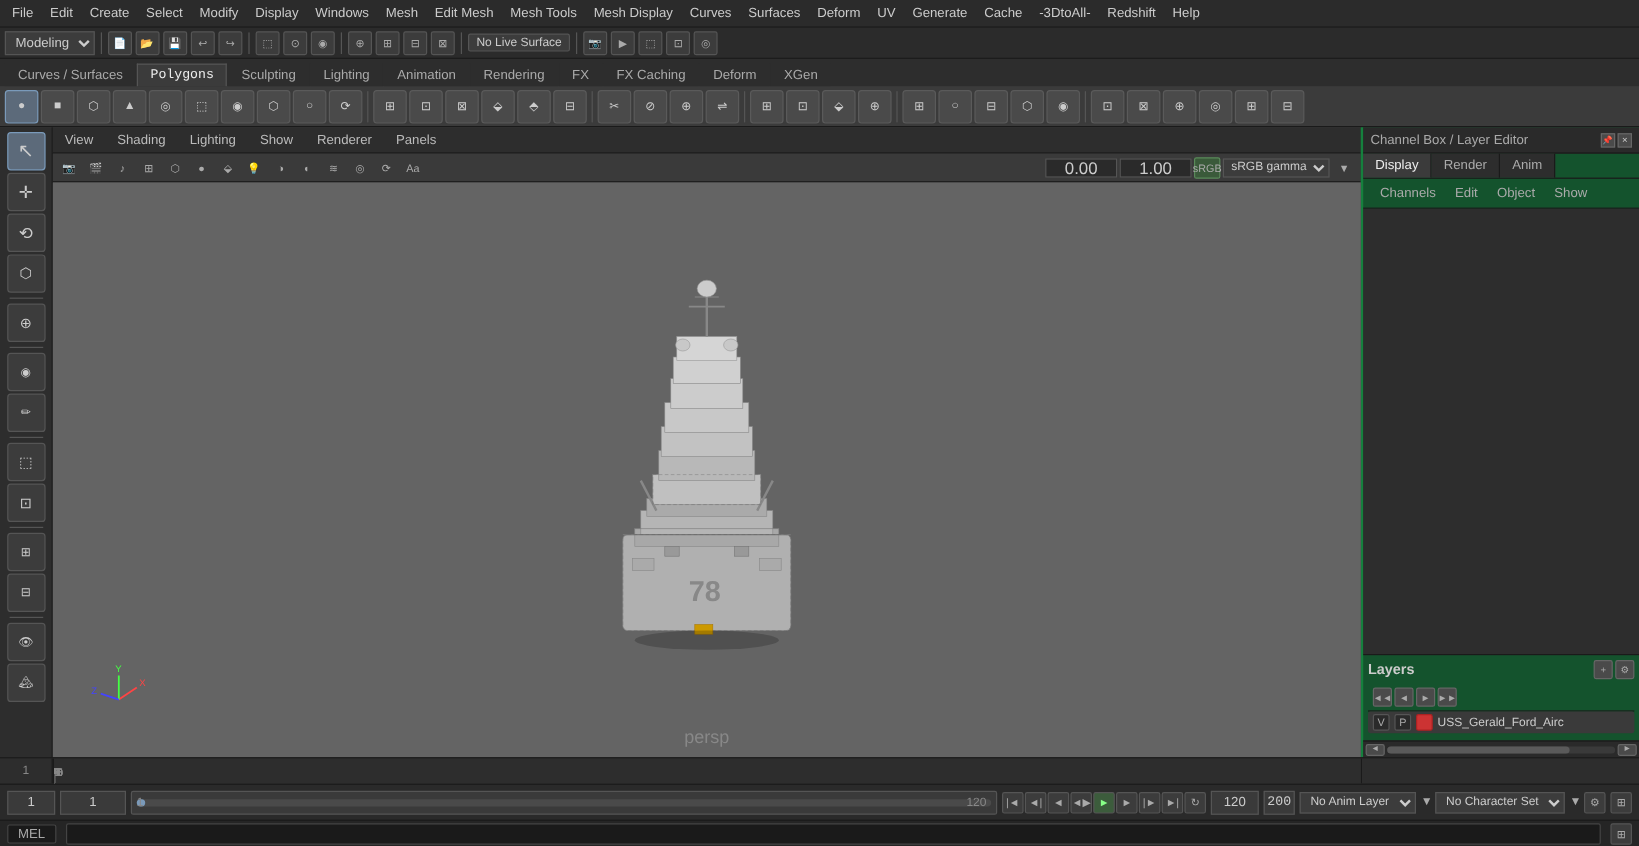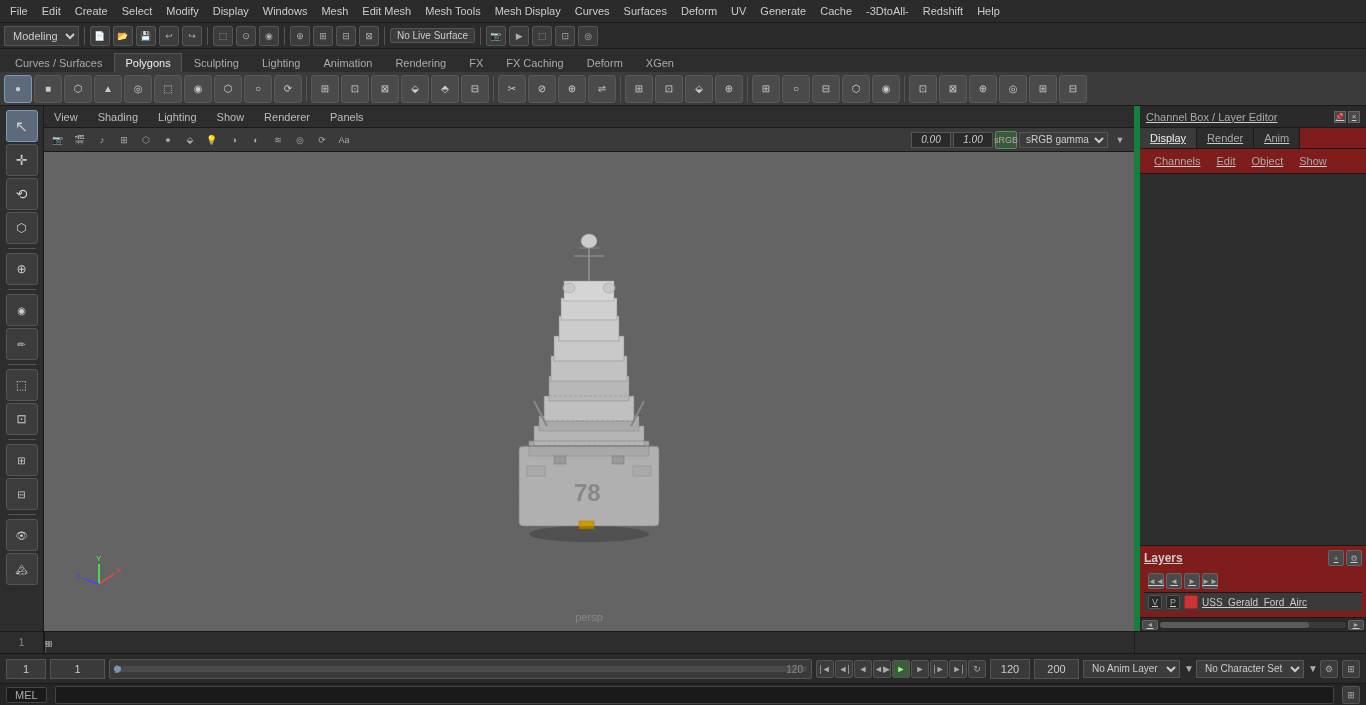--- a/index.html
+++ b/index.html
@@ -69,20 +69,21 @@
       color: #aaa;
       background: #2d2d2d;
       border: 1px solid transparent;
       border-bottom: none;
       margin-right: 1px;
     }
     .tab-item.active {
       background: #3b3b3b;
       color: #eee;
       border-color: #555;
+      font-family: Liberation Mono, monospace;
     }
 
     
     #icon-toolbar {
       height: 34px;
       background: #3b3b3b;
       display: flex;
       align-items: center;
       padding: 0 4px;
       gap: 2px;
@@ -155,25 +156,25 @@
       border: none;
       display: flex; align-items: center; justify-content: center;
       cursor: pointer;
       color: #aaa;
       font-size: 9px;
     }
     .vp-num {
       background: #2a2a2a;
       border: 1px solid #555;
       color: #ccc;
-      font-size: 10px;
-      width: 40px;
+      font-size: 14px;
+      width: 60px;
       height: 16px;
       text-align: center;
-      display: flex; align-items: center; justify-content: center; font-style: italic;
+      display: flex; align-items: center; justify-content: center;
     }
     .vp-gamma-select {
       background: #3c3c3c;
       border: 1px solid #555;
       color: #ccc;
       font-size: 10px;
       height: 16px;
       padding: 0 2px;
     }
 
@@ -195,38 +196,37 @@
       transform: translate(-50%, -50%);
     }
 
     
     #persp-label {
       position: absolute;
       bottom: 8px;
       left: 50%;
       transform: translateX(-50%);
       color: #888;
-      font-size: 11px;
+      font-size: 15px;
     }
 
     
     #axis-indicator {
       position: absolute;
       bottom: 30px;
       left: 30px;
     }
 
     
     #right-panel {
       width: 232px;
-      background: #7f1d1d;
-      border-left: 6px solid #15803d;
+      background: #14532d;
+      border-left: 2px solid #15803d;
       display: flex;
       flex-direction: column;
-      text-decoration: underline;
     }
     #right-panel-header {
       height: 22px;
       background: #2a2a2a;
       display: flex;
       align-items: center;
       justify-content: space-between;
       padding: 0 6px;
       border-bottom: 1px solid #1a1a1a;
     }
@@ -810,21 +810,21 @@
       <div class="pb-btn">◄</div>
       <div class="pb-btn">◄▶</div>
       <div class="pb-btn" style="background:#3c5c3c;color:#8f8;">►</div>
       <div class="pb-btn">►</div>
       <div class="pb-btn">|►</div>
       <div class="pb-btn">►|</div>
       <div class="pb-btn">↻</div>
     </div>
 
     <div class="frame-input" style="display:flex;align-items:center;justify-content:center;">120</div>
-    <div class="frame-input" style="display:flex;align-items:center;justify-content:center;width:45px;">200</div>
+    <div class="frame-input" style="display:flex;align-items:center;justify-content:center;width:26px;font-family:Liberation Mono, monospace;">200</div>
 
     <select class="anim-layer-select">
       <option>No Anim Layer</option>
     </select>
     <div style="font-size:10px;color:#aaa;width:8px;cursor:pointer;">▼</div>
 
     <select class="anim-layer-select">
       <option>No Character Set</option>
     </select>
     <div style="font-size:10px;color:#aaa;width:8px;cursor:pointer;">▼</div>

